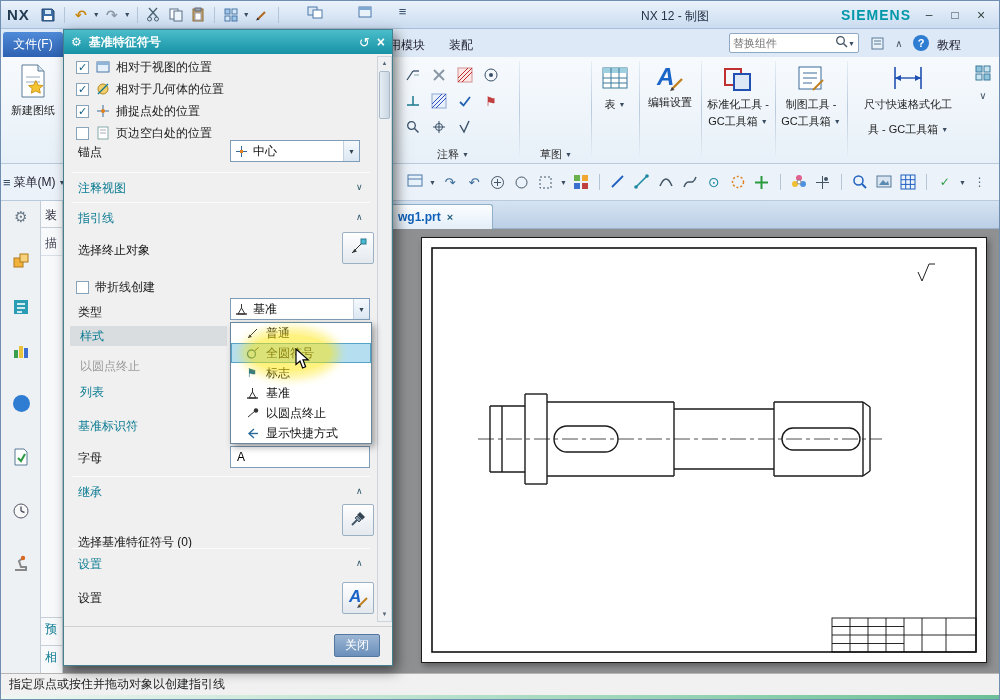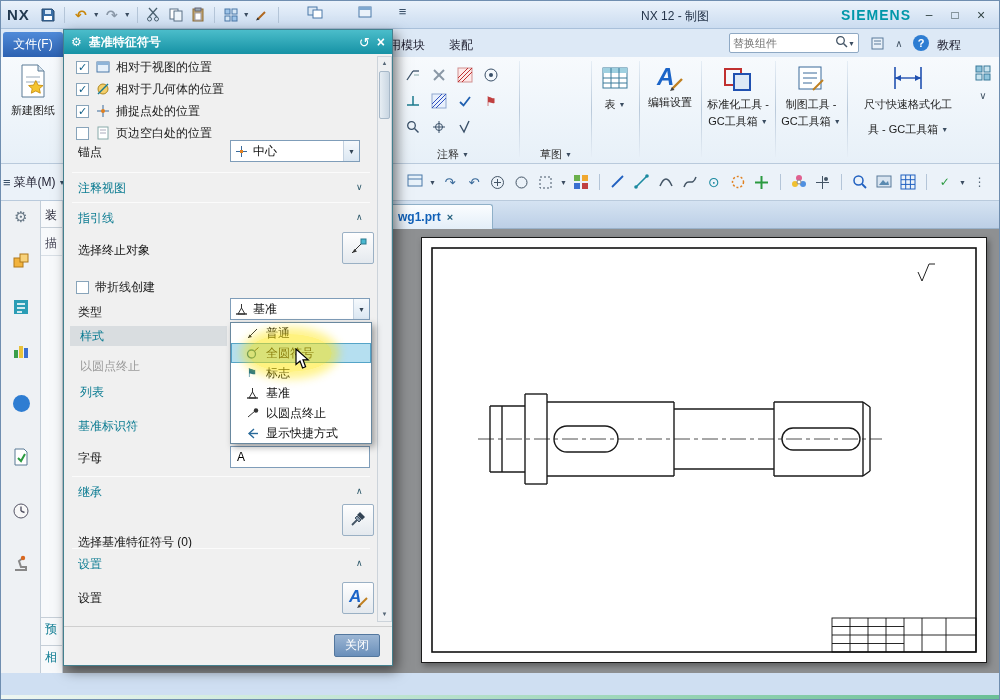--- a/index.html
+++ b/index.html
@@ -595,20 +595,23 @@
           <line x1="446" y1="380" x2="446" y2="414"></line>
           <line x1="464" y1="380" x2="464" y2="414"></line>
           <line x1="482" y1="380" x2="482" y2="414"></line>
           <line x1="500" y1="380" x2="500" y2="414"></line>
           <line x1="524" y1="380" x2="524" y2="414"></line>
         </g>
       </svg>
     </div>
   </div>
 
+  <div id="statusbar">
+    <span>指定原点或按住并拖动对象以创建指引线</span>
+  </div>
   <div id="bottomstrip"></div>
 
   <div id="dlg">
     <div id="dlg-header">
       <span>⚙</span>
       <span class="t">基准特征符号</span>
       <span style="font-size:13px;">↺</span>
       <span style="font-size:14px;font-weight:bold;">×</span>
     </div>
 

